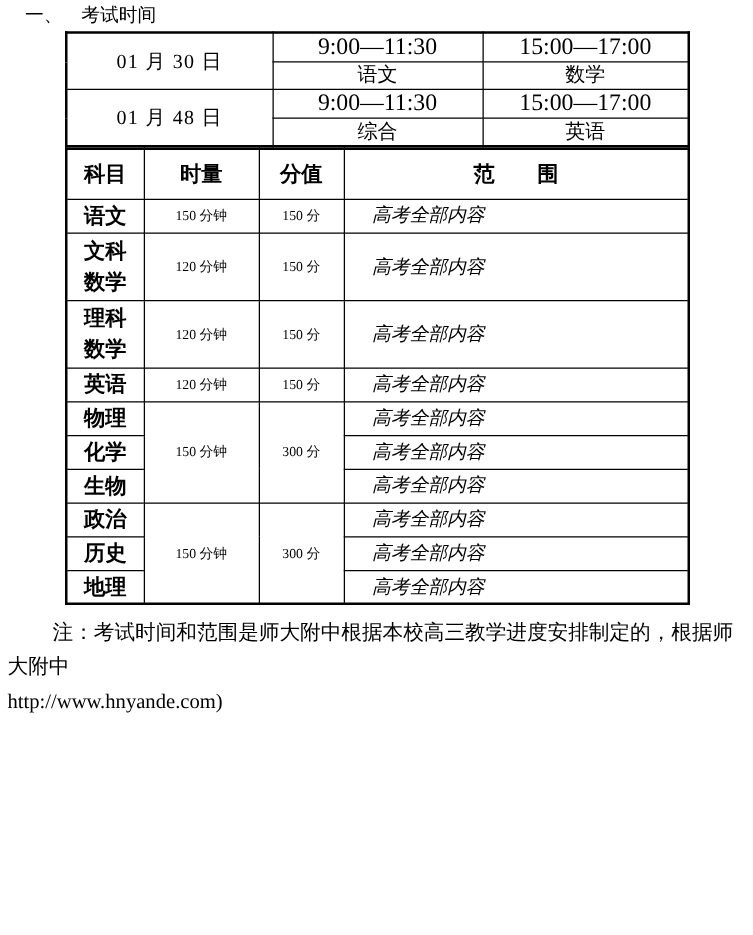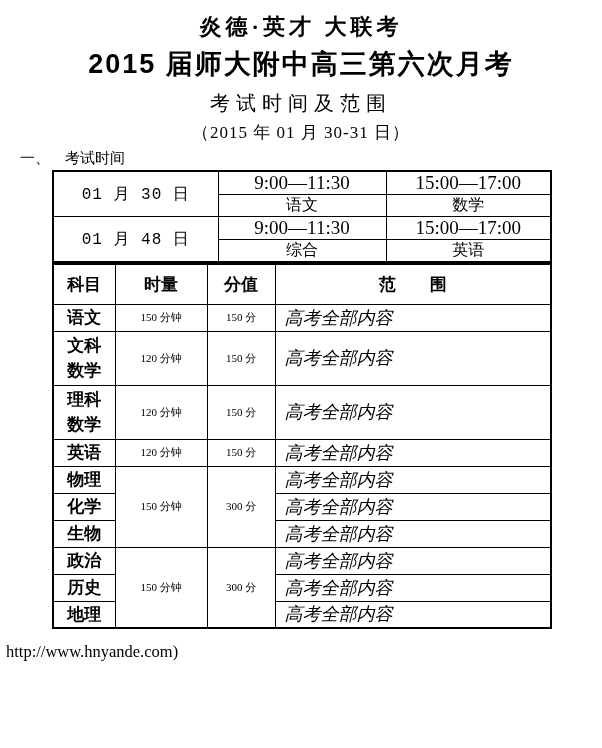--- a/index.html
+++ b/index.html
@@ -57,21 +57,21 @@
     border: 2px solid #000;
   }
   td, th { border: 1px solid #000; text-align: center; vertical-align: middle; padding: 0; }
   
   .t1 { width: 498px; }
   .t1 .c-date { width: 165px; }
   .t1 .c-am   { width: 168px; }
   .t1 .c-pm   { width: 165px; }
   .t1 td { height: 22px; font-family: "Liberation Serif", serif; font-size: 19px; }
   .t1 td.subj { font-family: "Liberation Sans", sans-serif; font-size: 16px; }
-  .t1 td.date { font-size: 16px; letter-spacing: 1px; font-family: Liberation Mono, monospace; }
+  .t1 td.date { font-size: 16px; letter-spacing: 1px; }
   
   .t2 { width: 498px; }
   .t2 .c-subject  { width: 62px; }
   .t2 .c-duration { width: 92px; }
   .t2 .c-score    { width: 68px; }
   .t2 .c-scope    { width: 276px; }
   .t2 th {
     font-family: "Liberation Sans", sans-serif;
     font-weight: bold;
     font-size: 17px;
@@ -86,46 +86,40 @@
     white-space: pre-line;
     line-height: 25px;
   }
   .t2 td.dur, .t2 td.score {
     font-family: "Liberation Serif", serif;
     font-size: 11px;
   }
   .t2 td.scope {
     font-family: Liberation Sans, sans-serif;
     font-style: italic;
-    font-size: 18px;
+    font-size: 15px;
     text-align: left;
-    padding-left: 9px;
+    padding-left: 22px;
   }
   
   .note {
     font-family: "Liberation Sans", sans-serif;
     font-size: 16.5px;
     line-height: 27px;
     margin: 9px 6px 0 6px;
     color: #000;
   }
   .note .line.indent { text-indent: 36px; }
   .note .line.url { font-family: "Liberation Serif", serif; }
 </style>
 </head>
 <body>
 
 <div class="page">
 
-  <header class="doc-header">
-    <div class="brand">炎德·英才 大联考</div>
-    <h1 class="main-title">2015 届师大附中高三第六次月考</h1>
-    <div class="subtitle">考试时间及范围</div>
-    <div class="date-range">（2015 年 01 月 30-31 日）</div>
-  </header>
 
   <div class="sec-heading">一、　考试时间</div>
 
   <table class="t1">
     <colgroup>
       <col class="c-date">
         <col class="c-am">
         <col class="c-pm">
     </colgroup>
     <tbody>
@@ -218,16 +212,17 @@
         <td class="scope">高考全部内容</td>
       </tr>
       <tr>
         <td class="subj">地理</td>
         <td class="scope">高考全部内容</td>
       </tr>
     </tbody>
   </table>
 
   <div class="note">
+    <div class="line indent">注：考试时间和范围是师大附中根据本校高三教学进度安排制定的，根据师大附中</div>
     <div class="line url">http://www.hnyande.com)</div>
   </div>
 
 </div>
 
 </body></html>

